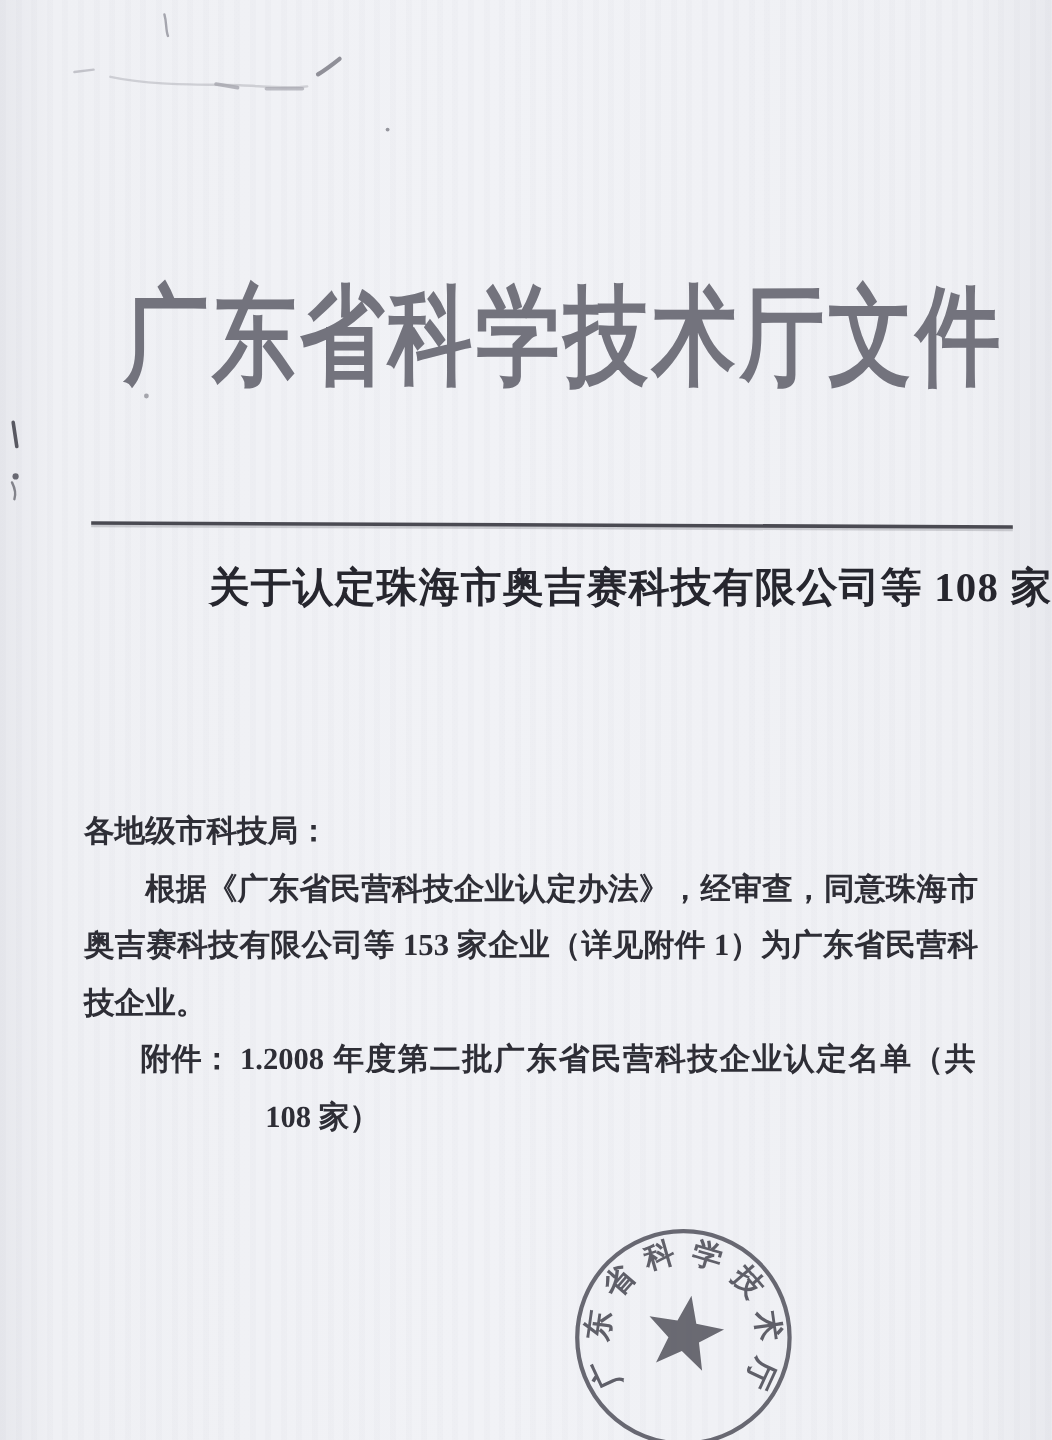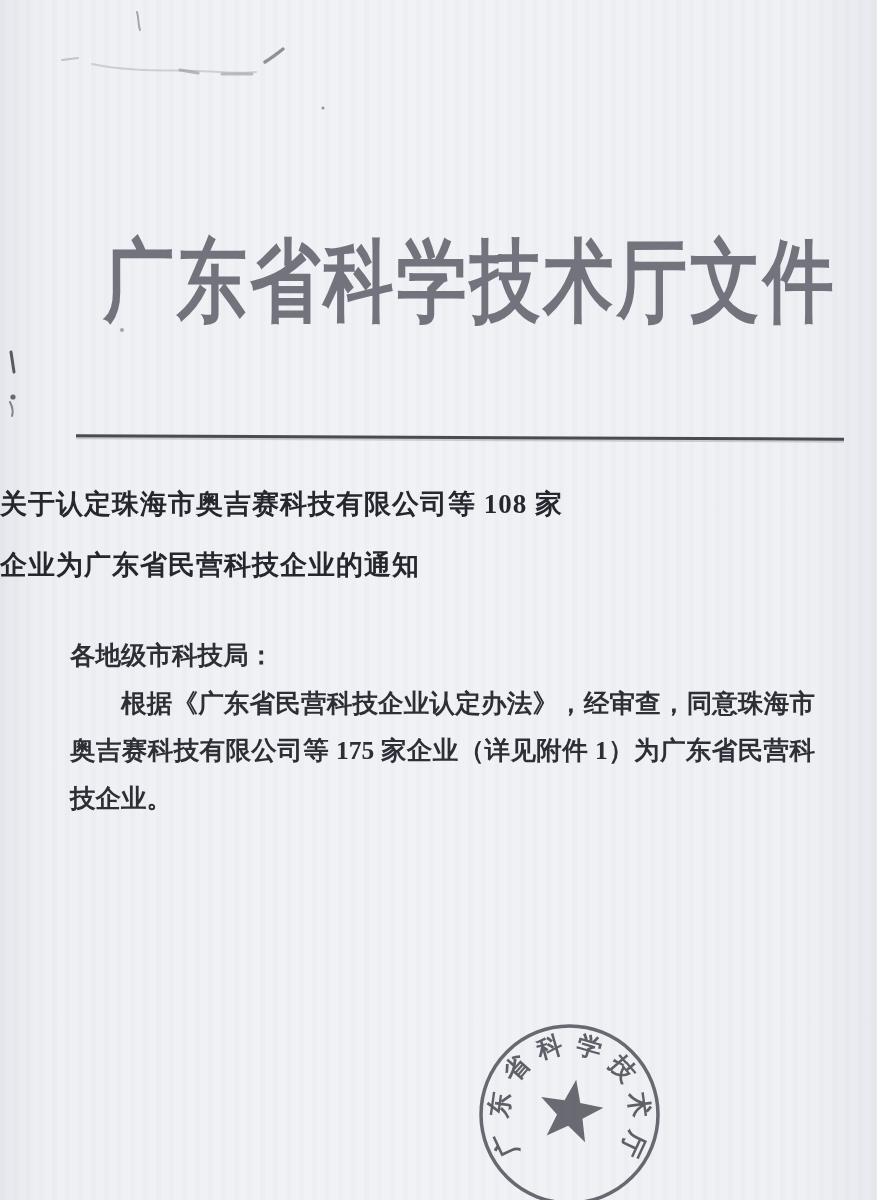--- a/index.html
+++ b/index.html
@@ -52,32 +52,32 @@
     top: 436px;
     left: 76px;
     width: 768px;
     height: 3px;
     background: #4a4a52;
     transform: rotate(0.25deg);
     box-shadow: 0 2px 0 rgba(74,74,82,0.22);
   }
   .doc-title {
     position: absolute;
-    top: 474px;
+    top: 460px;
     left: 0;
     right: 0;
-    text-align: left;
-    font-size: 27px;
+    text-align: right;
+    font-size: 34px;
     line-height: 61px;
     color: #26262e;
     letter-spacing: 1px;
   }
   .body-block {
     position: absolute;
-    top: 632px;
+    top: 669px;
     left: 70px;
     width: 745px;
     font-size: 25.5px;
     line-height: 47.5px;
     color: #2e2e36;
     text-align: justify;
   }
   .body-block p { margin: 0; }
   .indent { text-indent: 2em; }
   .att-row { display: flex; }
@@ -142,28 +142,29 @@
 
   <div class="masthead">
     <span class="squeeze">广东省科学技术厅文件</span>
   </div>
 
 
   <div class="rule"></div>
 
   <div class="doc-title">
     <div>关于认定珠海市奥吉赛科技有限公司等 108 家</div>
-    <div>企业为广东省民营科技企业的通知</div>
   </div>
 
   <div class="body-block">
     <p>各地级市科技局：</p>
-    <p class="indent">根据《广东省民营科技企业认定办法》，经审查，同意珠海市奥吉赛科技有限公司等 175 家企业（详见附件 1）为广东省民营科技企业。</p>
+    <p class="indent">根据《广东省民营科技企业认定办法》，经审查，同意珠海市奥吉赛科技有限公司等 153 家企业（详见附件 1）为广东省民营科技企业。</p>
     <div class="att-row">
+      <div class="att-label">附件：</div>
       <div class="att-items">
+        <p class="att-item"><span>1.</span><span>2008 年度第二批广东省民营科技企业认定名单（共 108 家）</span></p>
       </div>
     </div>
   </div>
 
   <svg class="seal" width="185" height="185" viewBox="0 0 184 184">
     <circle cx="92" cy="92" r="88" fill="none" stroke="#50505a" stroke-width="3.5" opacity="0.85"></circle>
     <polygon points="98.7,57.5 102.7,80.6 125.7,85.4 104.9,96.3 107.5,119.7 90.7,103.3 69.3,112.9 79.6,91.9 63.9,74.5 87.1,77.9" fill="#565660" opacity="0.88"></polygon>
     <g font-family="&quot;Liberation Serif&quot;,&quot;DejaVu Serif&quot;,serif" font-size="25" font-weight="bold" fill="#50505a" text-anchor="middle" opacity="0.9">
       <text x="28.6" y="121.6" transform="rotate(-115 28.6 121.6)" dominant-baseline="central">广</text>
       <text x="22.7" y="82.4" transform="rotate(-82 22.7 82.4)" dominant-baseline="central">东</text>

